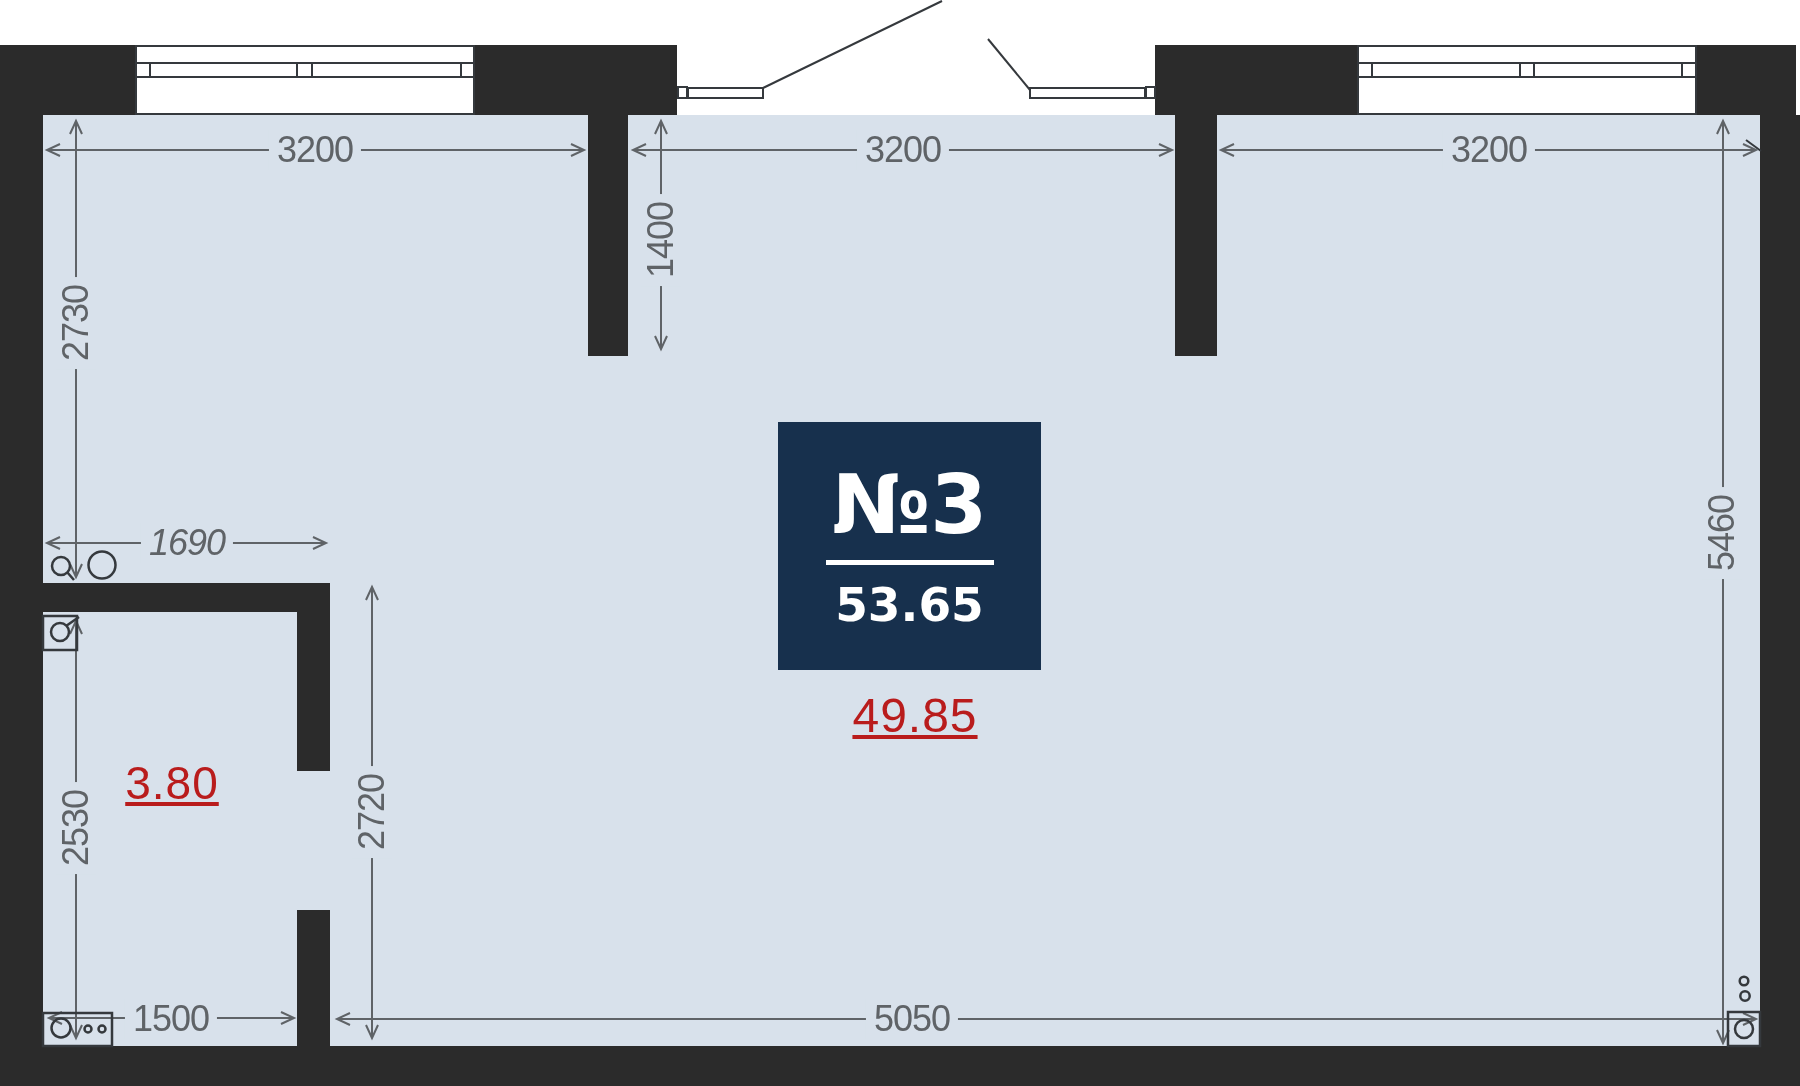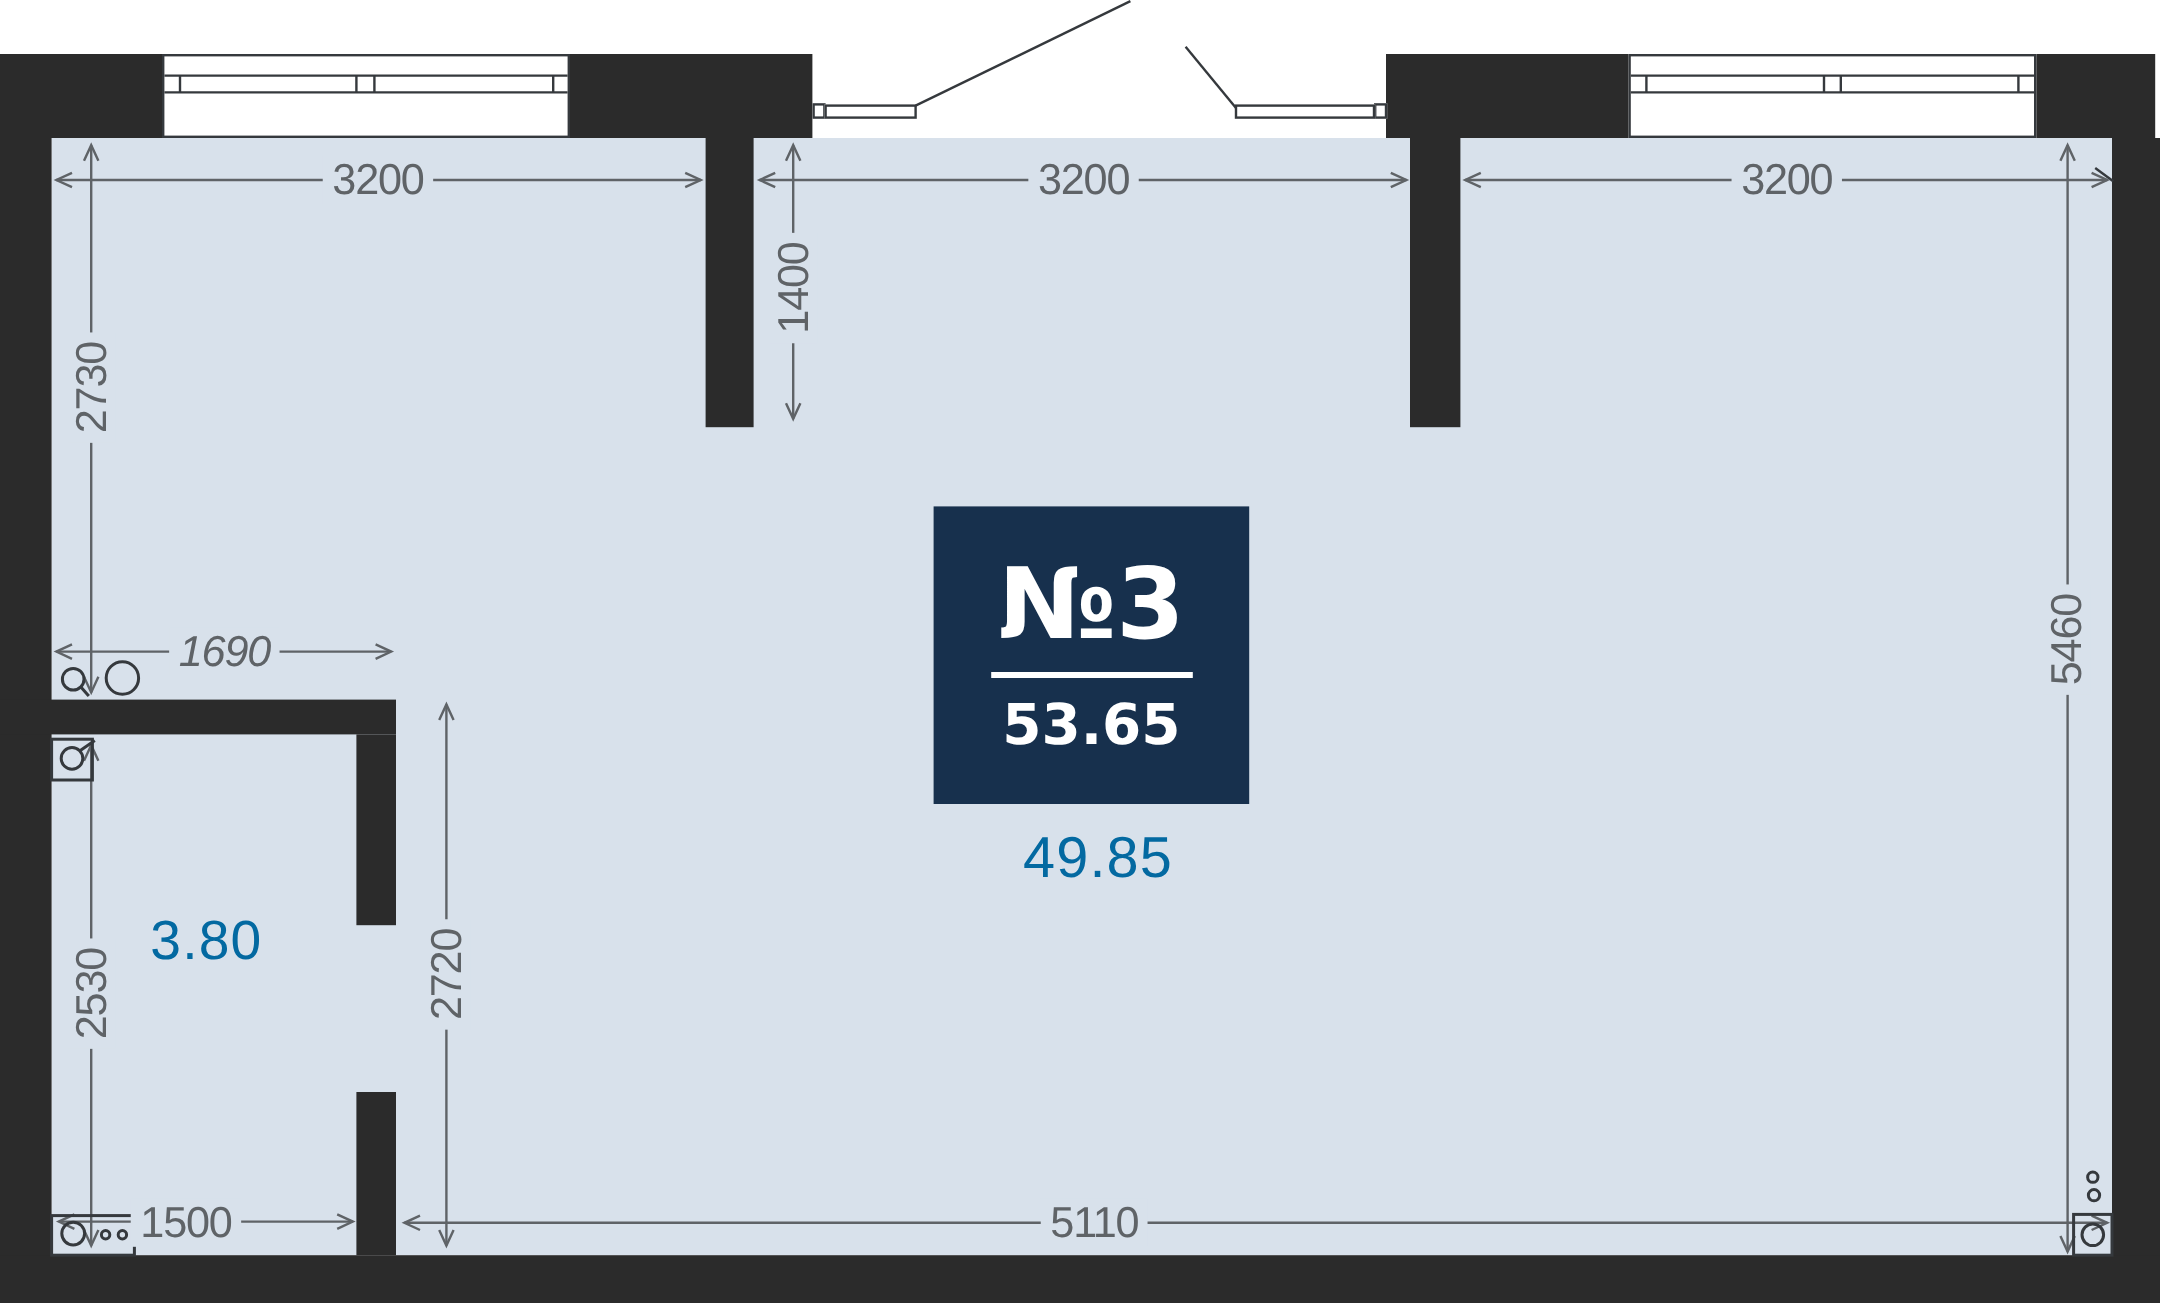--- a/index.html
+++ b/index.html
@@ -7,22 +7,22 @@
         font-family:"Liberation Sans", sans-serif;}
   .abs{position:absolute;}
   .wall{background:#2b2b2b;}
   .floor{background:#d8e1eb;}
   .window{background:#ffffff;border:2px solid #35393d;box-sizing:border-box;}
   .doorpart{background:#ffffff;border:2px solid #35393d;box-sizing:border-box;}
   .dimlabel{color:#5f6367;font-size:36px;line-height:1;letter-spacing:-1px;
             background:#d8e1eb;padding:2px 8px;white-space:nowrap;
             transform:translate(-50%,-50%);}
   .dimlabel.rot{transform:translate(-50%,-50%) rotate(-90deg);}
-  .arealabel{color:#0369a1;font-size:48px;font-weight:300;line-height:1;
-             letter-spacing:1px;transform:translate(-50%,-50%);white-space:nowrap;}
+  .arealabel{color:#b91c1c;font-size:48px;font-weight:300;line-height:1;
+             letter-spacing:1px;transform:translate(-50%,-50%);white-space:nowrap;text-decoration:underline;}
   #badge{display:flex;flex-direction:column;align-items:center;justify-content:center;
          background:#17304d;color:#ffffff;}
   #badge .num{font-family:"DejaVu Sans", sans-serif;font-weight:700;font-size:82px;line-height:1;}
   #badge .rule{width:168px;height:5px;background:#ffffff;margin:14px 0 16px 0;}
   #badge .total{font-family:"DejaVu Sans", sans-serif;font-weight:700;font-size:47px;line-height:1;}
   svg{position:absolute;left:0;top:0;pointer-events:none;}
 </style>
 </head>
 <body>
 
@@ -125,22 +125,22 @@
   </svg>
 
   <div class="abs dimlabel" style="left:315px;top:150px;">3200</div>
   <div class="abs dimlabel" style="left:903px;top:150px;">3200</div>
   <div class="abs dimlabel" style="left:1489px;top:150px;">3200</div>
   <div class="abs dimlabel rot" style="left:661px;top:240px;">1400</div>
   <div class="abs dimlabel rot" style="left:76px;top:323px;">2730</div>
   <div class="abs dimlabel" style="left:187px;top:543px;font-style:italic;">1690</div>
   <div class="abs dimlabel rot" style="left:76px;top:828px;">2530</div>
   <div class="abs dimlabel rot" style="left:372px;top:812px;">2720</div>
-  <div class="abs dimlabel" style="left:155px;top:1019px;">1500</div>
-  <div class="abs dimlabel" style="left:912px;top:1019px;">5110</div>
+  <div class="abs dimlabel" style="left:171px;top:1019px;">1500</div>
+  <div class="abs dimlabel" style="left:912px;top:1019px;">5050</div>
   <div class="abs dimlabel rot" style="left:1722px;top:533px;">5460</div>
 
   <div id="badge" class="abs" style="left:778px;top:422px;width:263px;height:248px;">
     <div class="num">№3</div>
     <div class="rule"></div>
     <div class="total">53.65</div>
   </div>
 
   <div class="abs arealabel" style="left:915px;top:716px;">49.85</div>
   <div class="abs arealabel" style="left:172px;top:783px;font-size:46px;">3.80</div>

